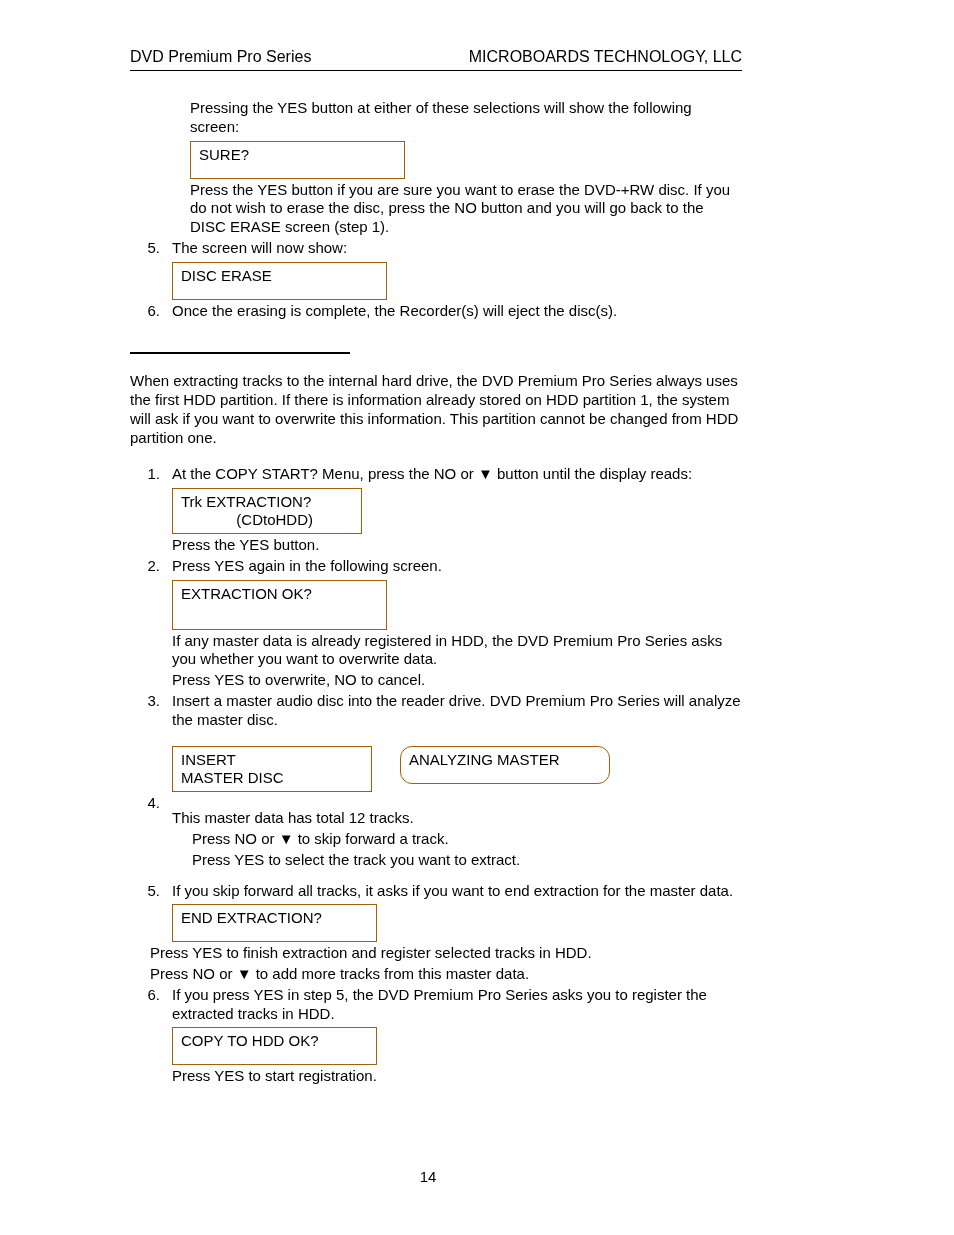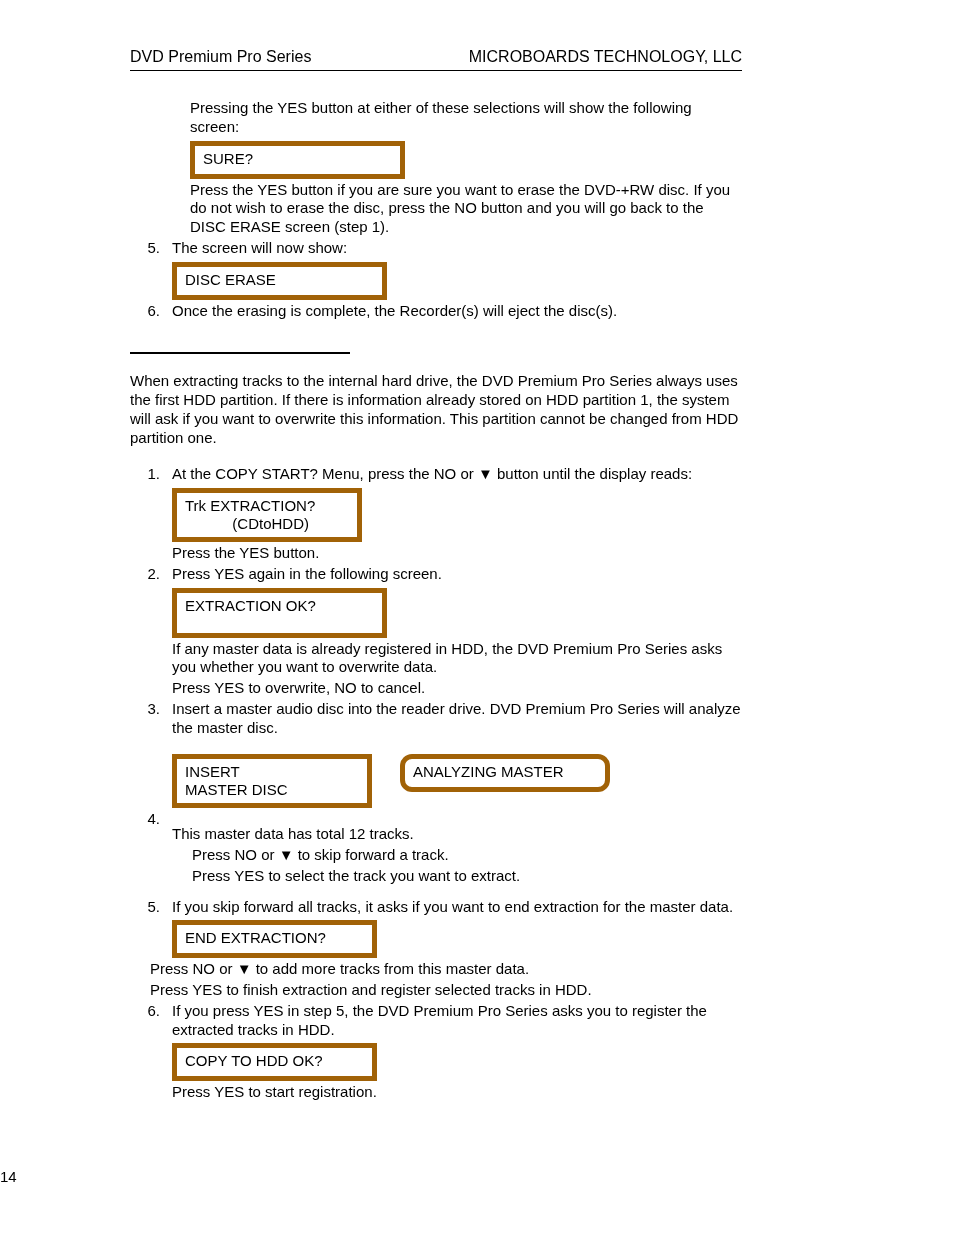--- a/index.html
+++ b/index.html
@@ -22,21 +22,21 @@
     justify-content: space-between;
     font-size: 16px;
     border-bottom: 1px solid #000;
     padding-bottom: 4px;
     margin-bottom: 28px;
   }
   .indent-block { margin-left: 60px; }
   .indent-block2 { margin-left: 30px; }
   .para { margin: 0 0 2px 0; line-height: 1.25; }
   .screen-box {
-    border: 5px solid #a16207;
+    border: 1px solid #a16207;
     padding: 4px 8px;
     display: inline-block;
     min-width: 200px;
     min-height: 38px;
     box-sizing: border-box;
     vertical-align: top;
     font-size: 15px;
     line-height: 1.2;
     margin: 2px 0;
   }
@@ -60,20 +60,21 @@
     border: none;
     border-top: 2px solid #000;
     width: 220px;
     margin: 30px 0 18px 0;
   }
   .row { display: flex; gap: 28px; align-items: flex-start; margin-top: 15px; }
   .pagenum {
     position: absolute;
     bottom: 50px;
     left: 0; right: 16px;
+    text-align: center;
     font-size: 15px;
   }
   .sub-indent { margin-left: 20px; }
 </style>
 </head>
 <body>
 
 <div class="page">
 
   <div class="header-row">
@@ -171,22 +172,22 @@
       <div class="ol-body">
         <p class="para">If you skip forward all tracks, it asks if you want to end extraction for the master data.</p>
         <div class="screen-box" style="min-width:205px;">
           <span>END EXTRACTION?</span>
         </div>
       </div>
     </li>
   </ol>
 
   <div class="sub-indent">
+    <p class="para">Press YES to finish extraction and register selected tracks in HDD.</p>
     <p class="para">Press NO or ▼ to add more tracks from this master data.</p>
-    <p class="para">Press YES to finish extraction and register selected tracks in HDD.</p>
   </div>
 
   <ol class="ol-list">
     <li class="ol-item">
       <span class="ol-num">6.</span>
       <div class="ol-body">
         <p class="para">If you press YES in step 5, the DVD Premium Pro Series asks you to register the extracted tracks in HDD.</p>
         <div class="screen-box" style="min-width:205px;">
           <span>COPY TO HDD OK?</span>
         </div>

